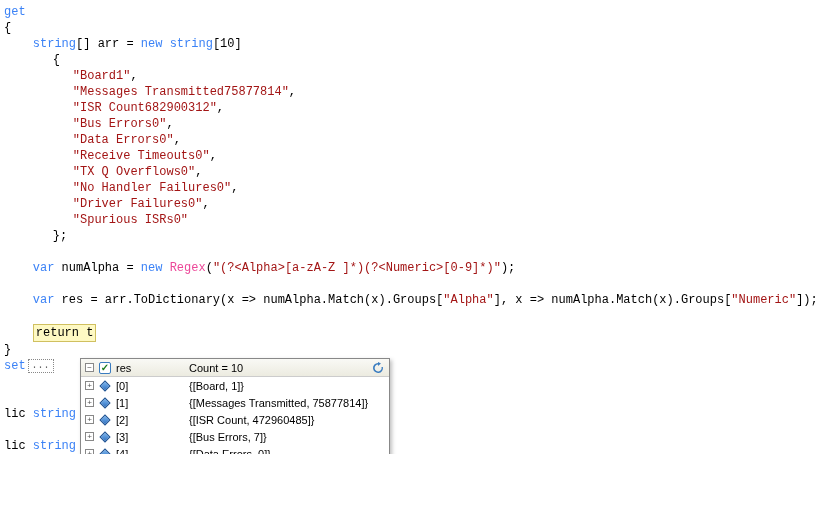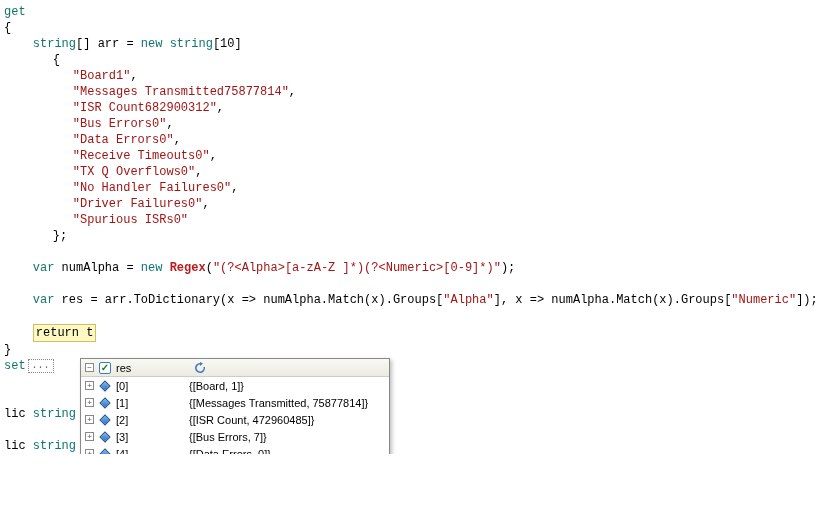--- a/index.html
+++ b/index.html
@@ -9,22 +9,22 @@
       background: #fff;
       color: #000;
       padding: 4px 0 0 0;
       white-space: nowrap;
       position: relative;
     }
     .code-line {
       line-height: 16px;
       padding-left: 4px;
     }
-    .kw { color: #0f766e; }
-    .type { color: #b91c1c; font-weight: bold; }
+    .kw { color: #3b82f6; }
+    .type { color: #ec4899; }
     .str { color: #a31515; }
     .highlight { background: #fef9c3; border: 1px solid #d0c060; display: inline-block; padding: 0 2px; }
     
     .tooltip-container {
       position: absolute;
       left: 80px;
       top: 358px;
       background: #fff;
       border: 1px solid #888;
       box-shadow: 2px 2px 4px rgba(0,0,0,0.25);
@@ -169,20 +169,21 @@
   <span>lic </span><span class="kw">string</span><span> Ge</span>
 </div>
 
 <div class="tooltip-container">
   <div class="tooltip-header">
     <span class="expand-btn">−</span>
     <span class="field-icon">
         <span class="check-icon">✓</span>
       </span>
     <span class="col-key">res</span>
+    <span class="col-val">Count = 10</span>
     <span class="refresh-icon">
       <svg width="12" height="12" viewBox="0 0 12 12">
           <path d="M6 1a5 5 0 1 0 4.9 4H9.5A3.5 3.5 0 1 1 6 2.5V4l3-2.5L6 0z" fill="#3a7cc0"></path>
         </svg>
     </span>
   </div>
   <div id="tooltip-rows">
       <div class="tooltip-row">
         <span class="expand-btn">+</span>
         <span class="field-icon">

